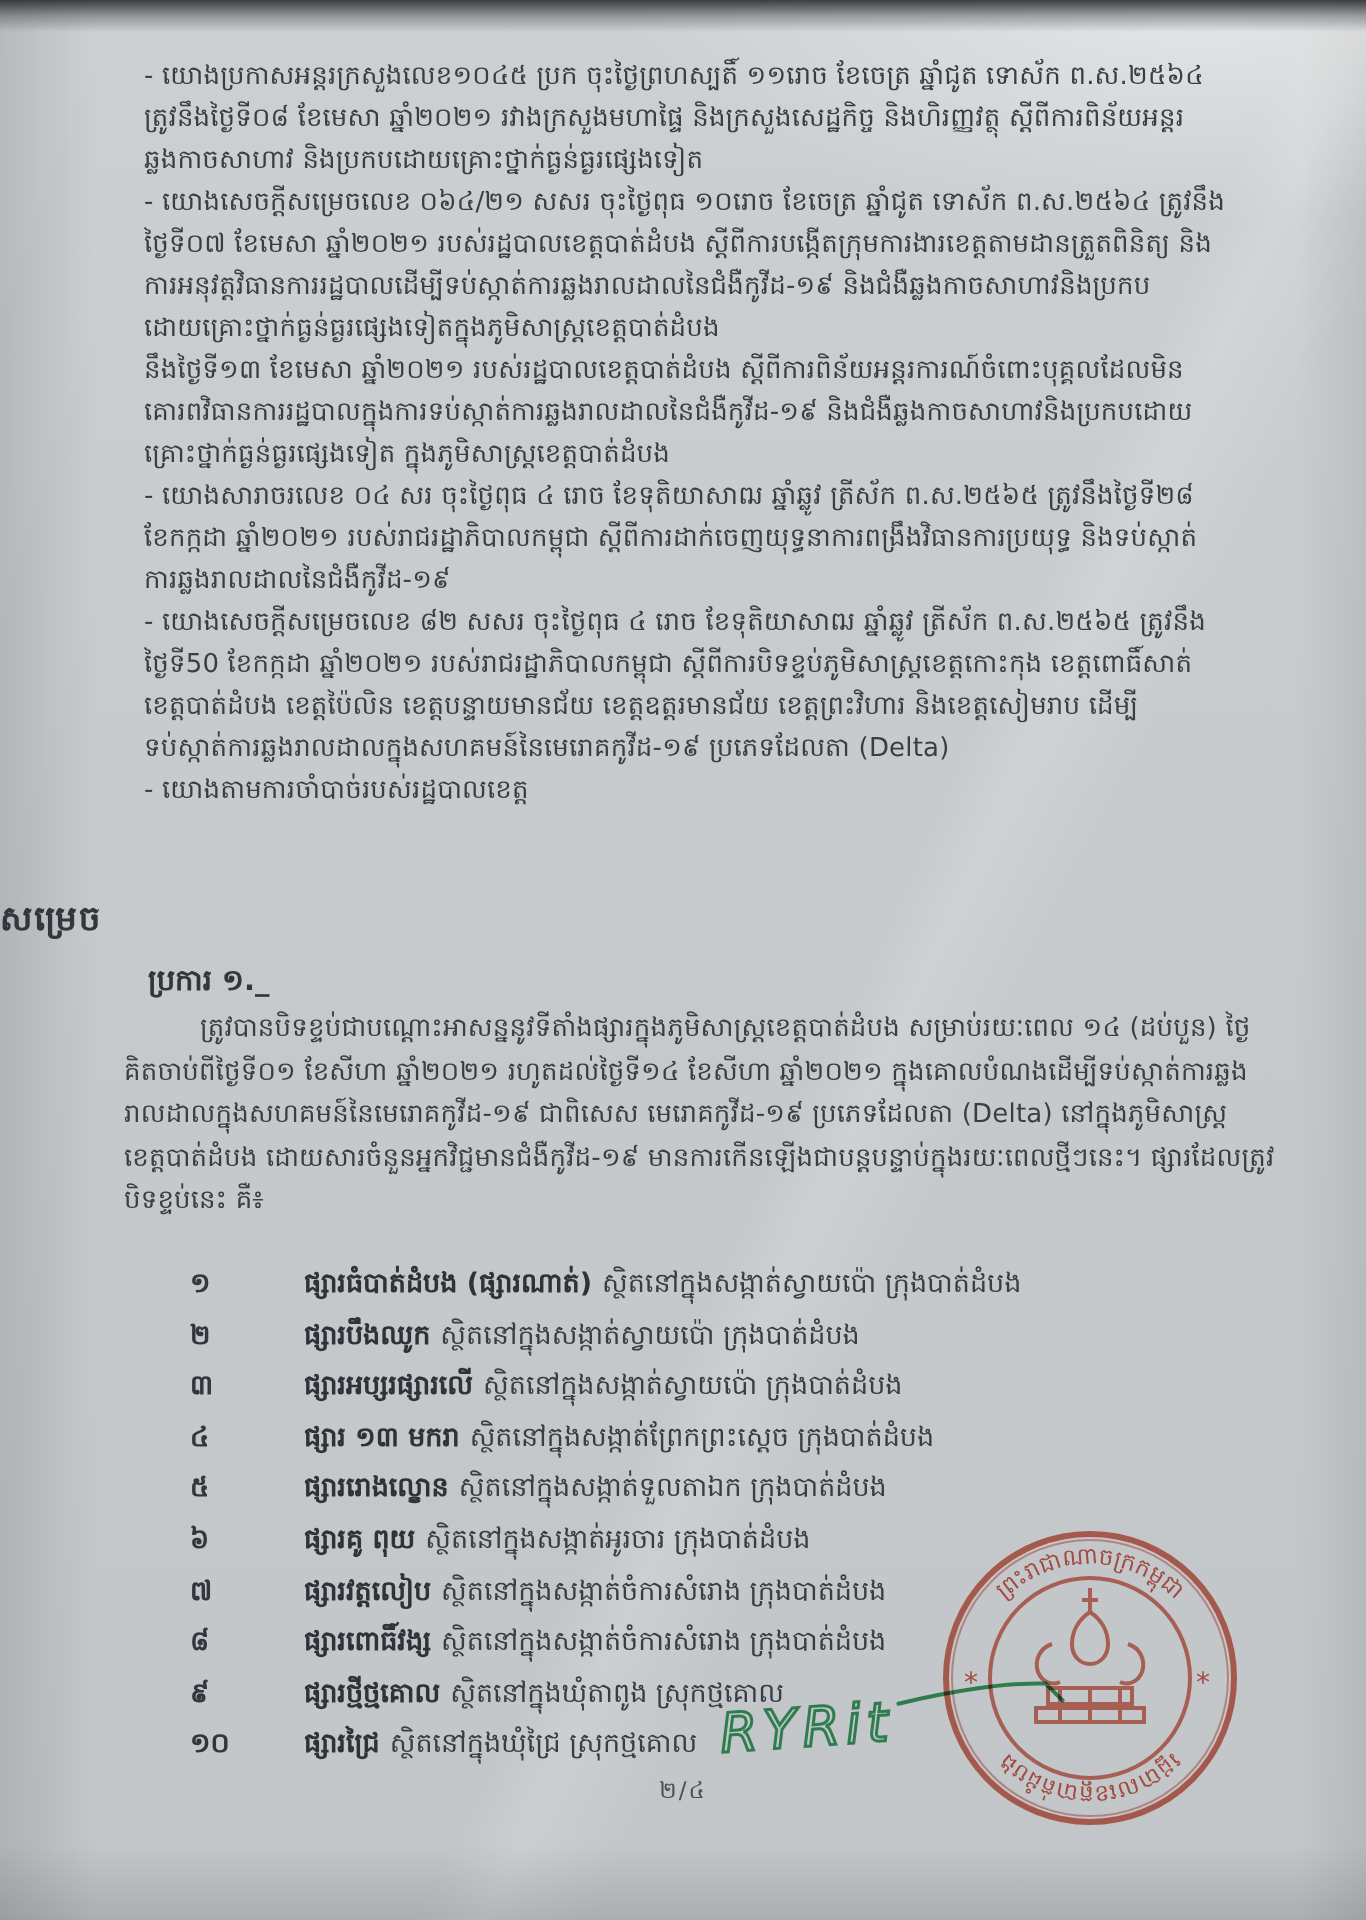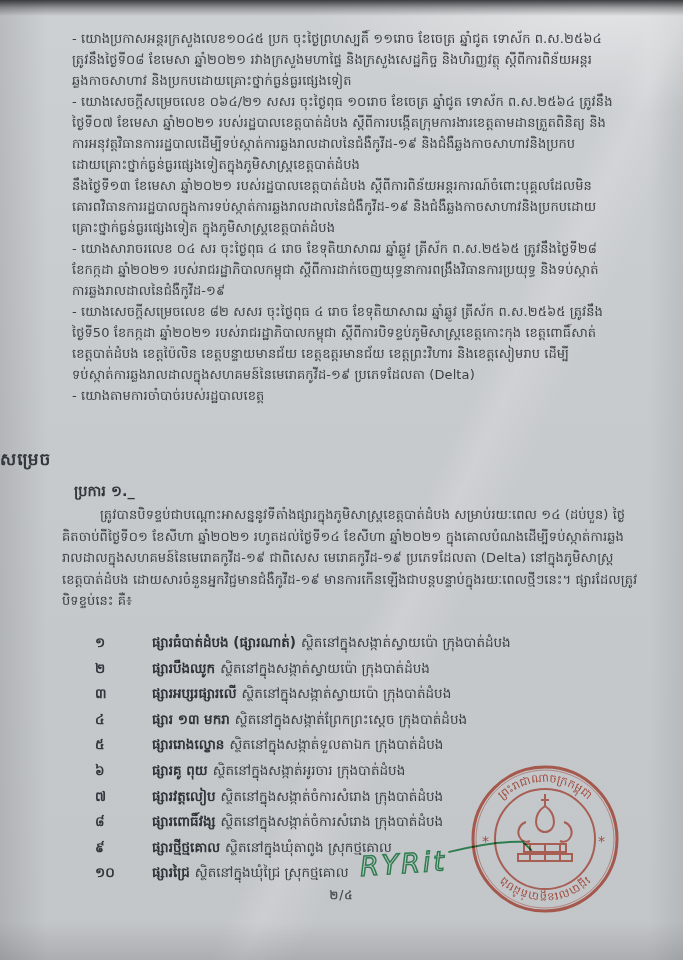--- a/index.html
+++ b/index.html
@@ -46,21 +46,21 @@
   }
   .markets li{
     position:relative;height:25.6px;line-height:25.6px;
     padding-left:42px;font-size:13.5px;white-space:nowrap;overflow:hidden;
   }
   .markets .no{position:absolute;left:0;top:0;font-weight:700;color:#33373d;}
   .markets .mname{font-weight:700;color:#2f3339;margin-left:15px;}
   .markets .mloc{font-weight:400;margin-left:5px;text-align:center;}
   .page-number{
     position:absolute;left:0;top:888px;width:683px;text-align:center;
-    font-size:11.5px;color:#4a4e54;letter-spacing:1px;font-weight:bold;
+    font-size:11.5px;color:#4a4e54;letter-spacing:1px;
   }
   .signature-svg{position:absolute;left:358px;top:838px;transform:rotate(-4deg);}
   .stamp-svg{position:absolute;left:466px;top:760px;opacity:.88;mix-blend-mode:multiply;}
   .line, .heading, .article-label, .markets li, .page-number{cursor:default;}
 </style>
 </head>
 <body>
 
 <div class="page">
 

